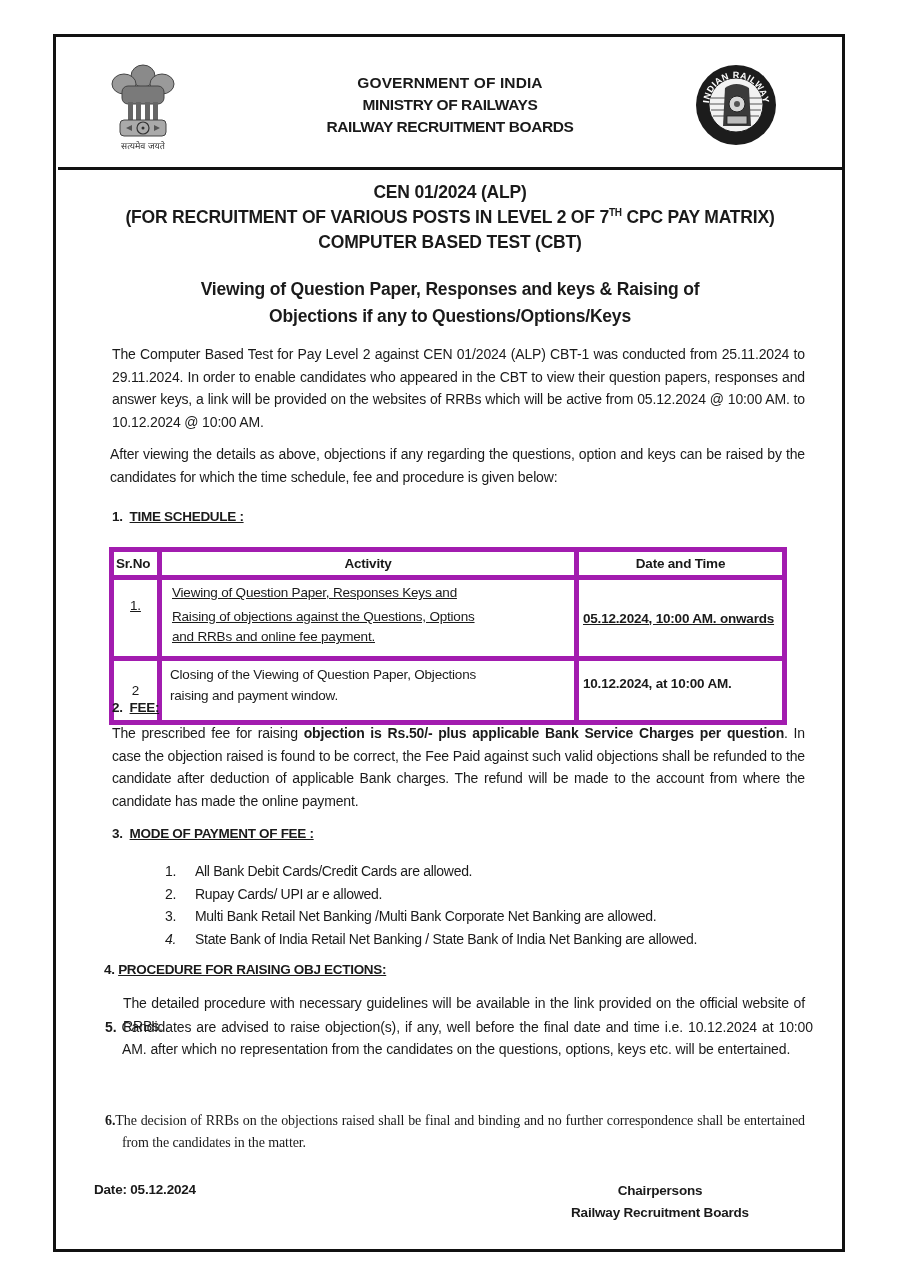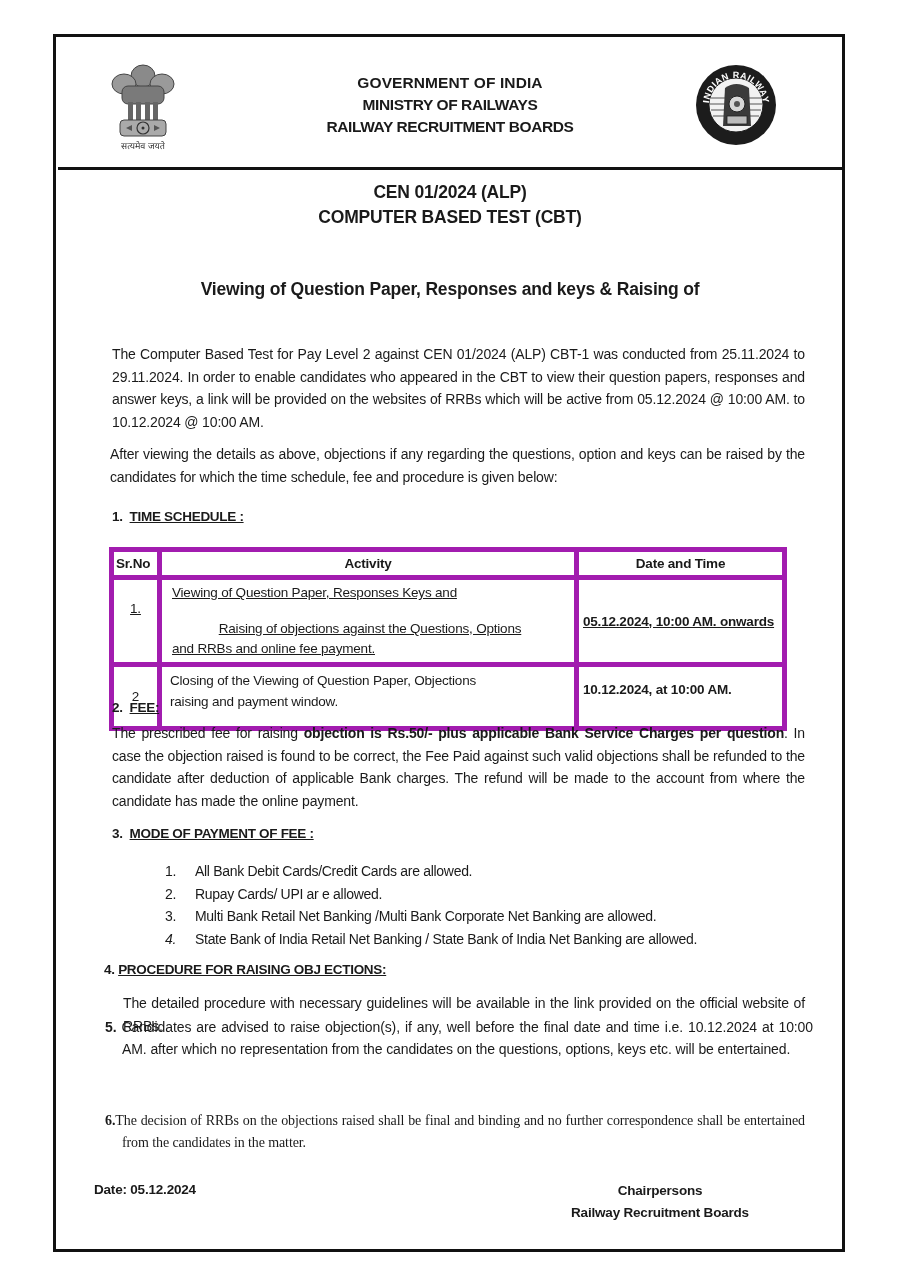--- a/index.html
+++ b/index.html
@@ -262,25 +262,27 @@
     <text font-family="Liberation Sans, sans-serif" font-size="9" font-weight="bold" fill="#ffffff" letter-spacing="0.5">
       <textPath href="#arcTop" startOffset="50%" text-anchor="middle">• INDIAN RAILWAYS</textPath>
     </text>
   </svg>
 </div>
 
 <div class="header-divider"></div>
 
 <div class="doc-title">
   <div>CEN 01/2024 (ALP)</div>
+  <div><span>(FOR RECRUITMENT OF VARIOUS POSTS IN LEVEL 2 OF 7</span><sup>TH</sup><span> CPC PAY MATRIX)</span></div>
   <div>COMPUTER BASED TEST (CBT)</div>
 </div>
 
 <div class="doc-subtitle">
   <div>Viewing of Question Paper, Responses and keys &amp; Raising of</div>
+  <div>Objections if any to Questions/Options/Keys</div>
 </div>
 
 <div class="para intro">The Computer Based Test for Pay Level 2 against CEN 01/2024 (ALP) CBT-1 was conducted from 25.11.2024 to 29.11.2024. In order to enable candidates who appeared in the  CBT to view their question papers, responses and answer keys, a link will be provided on the websites of RRBs which will be active from 05.12.2024 @ 10:00 AM. to 10.12.2024 @ 10:00 AM.</div>
 <div class="para after">After viewing the details as above, objections if any regarding the questions, option  and keys can be raised by the candidates for which the time schedule, fee and procedure is given below:</div>
 
 <div class="section-heading" style="left:112px; top:509px;">
   <span>1.</span>&nbsp;&nbsp;<span class="u">TIME SCHEDULE :</span>
 </div>
 
 <table class="schedule-table">
@@ -291,21 +293,21 @@
       <th>Date and Time</th>
     </tr>
   </thead>
   <tbody>
     <tr class="row1">
       <td class="srno-cell">
           <div style="margin-top:-20px;">1.</div>
         </td>
       <td class="act-cell">
         <div>Viewing  of Question Paper, Responses Keys and</div>
-        <div style="margin-top:14px;text-align:center;">Raising  of  objections against  the Questions, Options</div>
+        <div style="margin-top:2px;">Raising  of  objections against  the Questions, Options</div>
         <div style="line-height:18px;">and RRBs and online fee payment.</div>
       </td>
       <td class="date-cell">05.12.2024, 10:00 AM. onwards</td>
     </tr>
     <tr class="row2">
       <td class="srno-cell">2</td>
       <td class="act-cell" style="padding-left:8px; line-height:21px; padding-top:3px;">
         <div>Closing of the Viewing of Question Paper, Objections</div>
         <div>raising and payment window.</div>
       </td>

